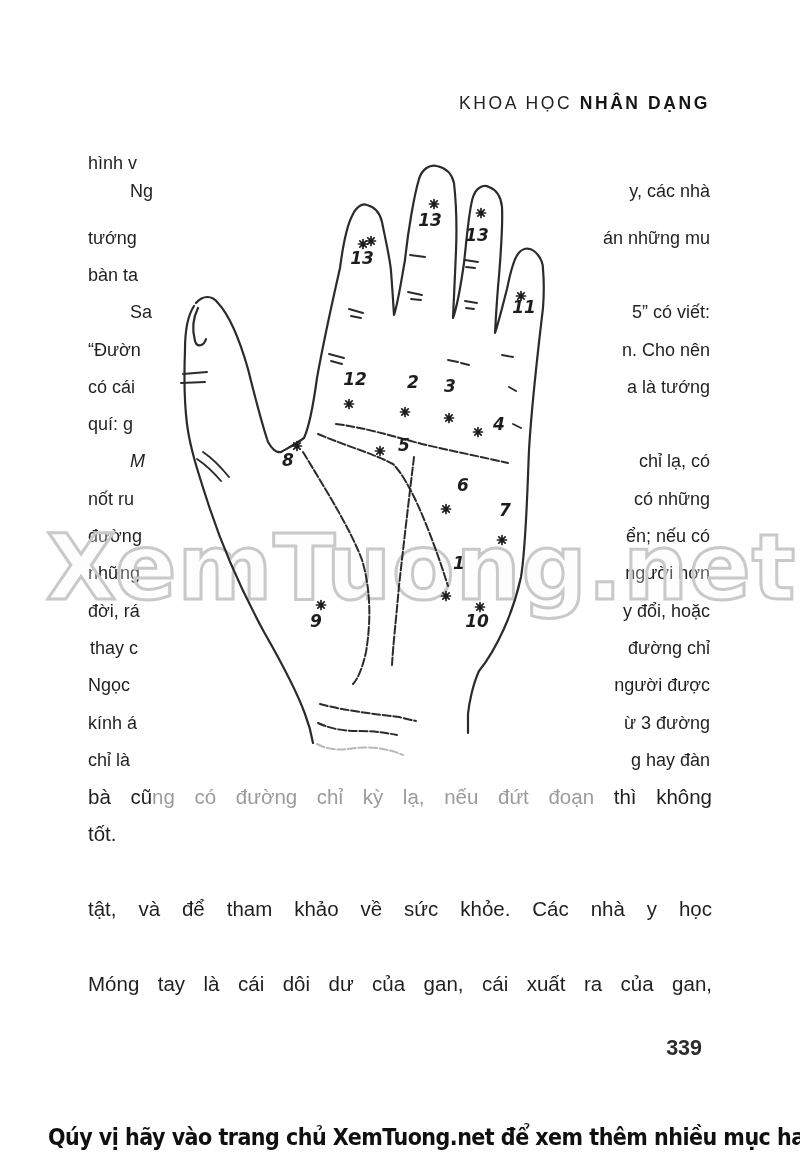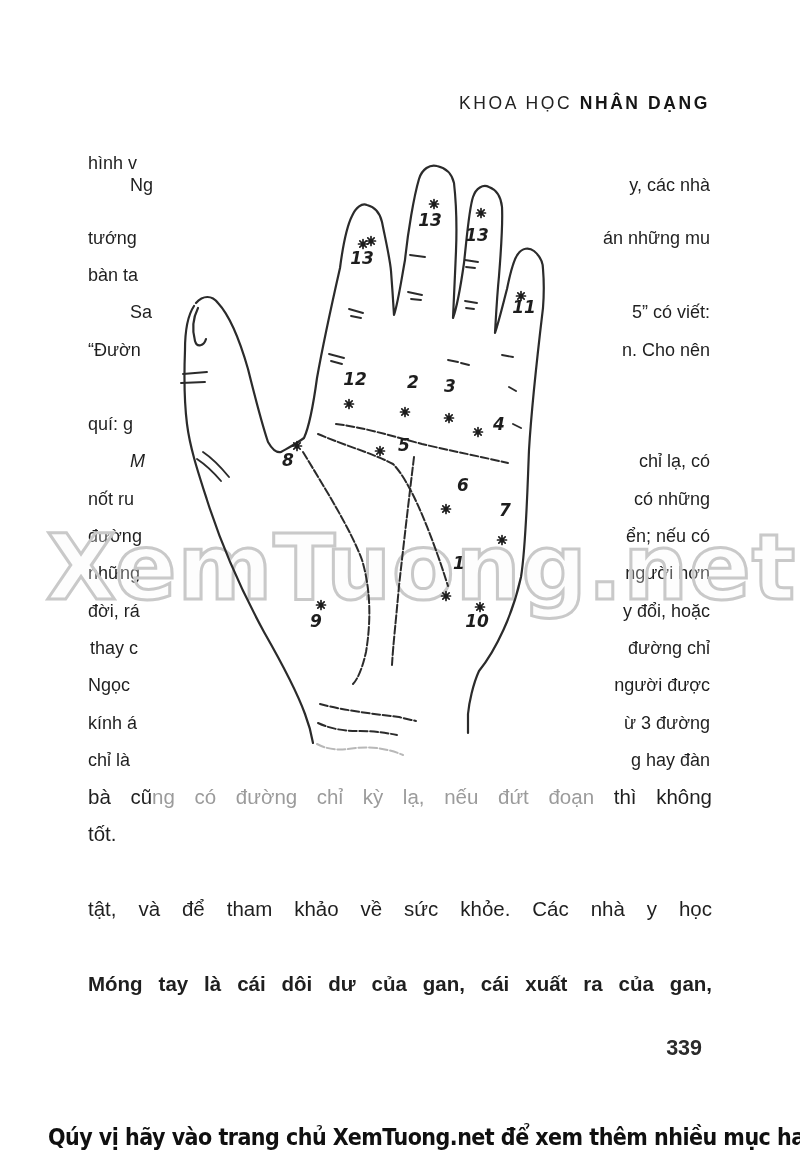--- a/index.html
+++ b/index.html
@@ -63,39 +63,43 @@
 <body>
 
 <div class="page-header">
   <span>KHOA HỌC</span>&nbsp;<b>NHÂN DẠNG</b>
 </div>
 
 <div class="text-layer" id="rows">
     <div class="frag-row" style="top: 148px;">
       <span class="frag-left" style="left: 88px;">hình v</span>
     </div>
-    <div class="frag-row" style="top: 170px; padding-left: 32px;">
+    <div class="frag-row" style="top: 176px; padding-left: 32px;">
       <span class="frag-left" style="left: 130px;">Ng</span>
       <span class="frag-right">y, các nhà</span>
     </div>
     <div class="frag-row" style="top: 222.6px;">
       <span class="frag-left" style="left: 88px;">tướng</span>
       <span class="frag-right">án những mu</span>
     </div>
     <div class="frag-row" style="top: 259.9px; padding-left: 44px;">
       <span class="frag-left" style="left: 88px;">bàn ta</span>
     </div>
     <div class="frag-row" style="top: 297.2px;">
       <span class="frag-left" style="left: 130px;">Sa</span>
       <span class="frag-right">5” có viết:</span>
     </div>
     <div class="frag-row" style="top: 334.5px;">
       <span class="frag-left" style="left: 88px;">“Đườn</span>
       <span class="frag-right">n. Cho nên</span>
     </div>
+    <div class="frag-row" style="top: 371.8px;">
+      <span class="frag-left" style="left: 88px;">có cái</span>
+      <span class="frag-right">a là tướng</span>
+    </div>
     <div class="frag-row" style="top: 409.1px;">
       <span class="frag-left" style="left: 88px;">quí: g</span>
     </div>
     <div class="frag-row" style="top: 446.4px;">
       <span class="frag-left it" style="left: 130px;">M</span>
       <span class="frag-right">chỉ lạ, có</span>
     </div>
     <div class="frag-row" style="top: 483.7px;">
       <span class="frag-left" style="left: 88px;">nốt ru</span>
       <span class="frag-right">có những</span>
@@ -124,21 +128,21 @@
       <span class="frag-left" style="left: 88px;">kính á</span>
       <span class="frag-right">ừ 3 đường</span>
     </div>
     <div class="frag-row" style="top: 744.8px;">
       <span class="frag-left" style="left: 88px;">chỉ là</span>
       <span class="frag-right">g hay đàn</span>
     </div>
     <div class="full-line jl" style="top: 782.1px;"><span class="">bà cũ</span><span class="faded">ng có đường chỉ kỳ lạ, nếu đứt đoạn</span><span class=""> thì không</span></div>
     <div class="full-line" style="top: 819.4px;"><span class="">tốt.</span></div>
     <div class="full-line jl" style="top: 894px;"><span class="">tật, và để tham khảo về sức khỏe. Các nhà y học</span></div>
-    <div class="full-line jl" style="top: 968.6px; font-weight: bold;"><span class="">Móng tay là cái dôi dư của gan, cái xuất ra của gan,</span></div>
+    <div class="full-line jl" style="top: 968.6px;"><span class="">Móng tay là cái dôi dư của gan, cái xuất ra của gan,</span></div>
   </div>
 
 <div class="watermark">XemTuong.net</div>
 
 <svg class="hand-svg" width="432" height="640" viewBox="150 140 432 640" xmlns="http://www.w3.org/2000/svg">
   <defs>
     <path id="star" class="star" d="M-4.5 0H4.5M0 -4.5V4.5M-3.2 -3.2L3.2 3.2M-3.2 3.2L3.2 -3.2"></path>
   </defs>
 
   <g>

